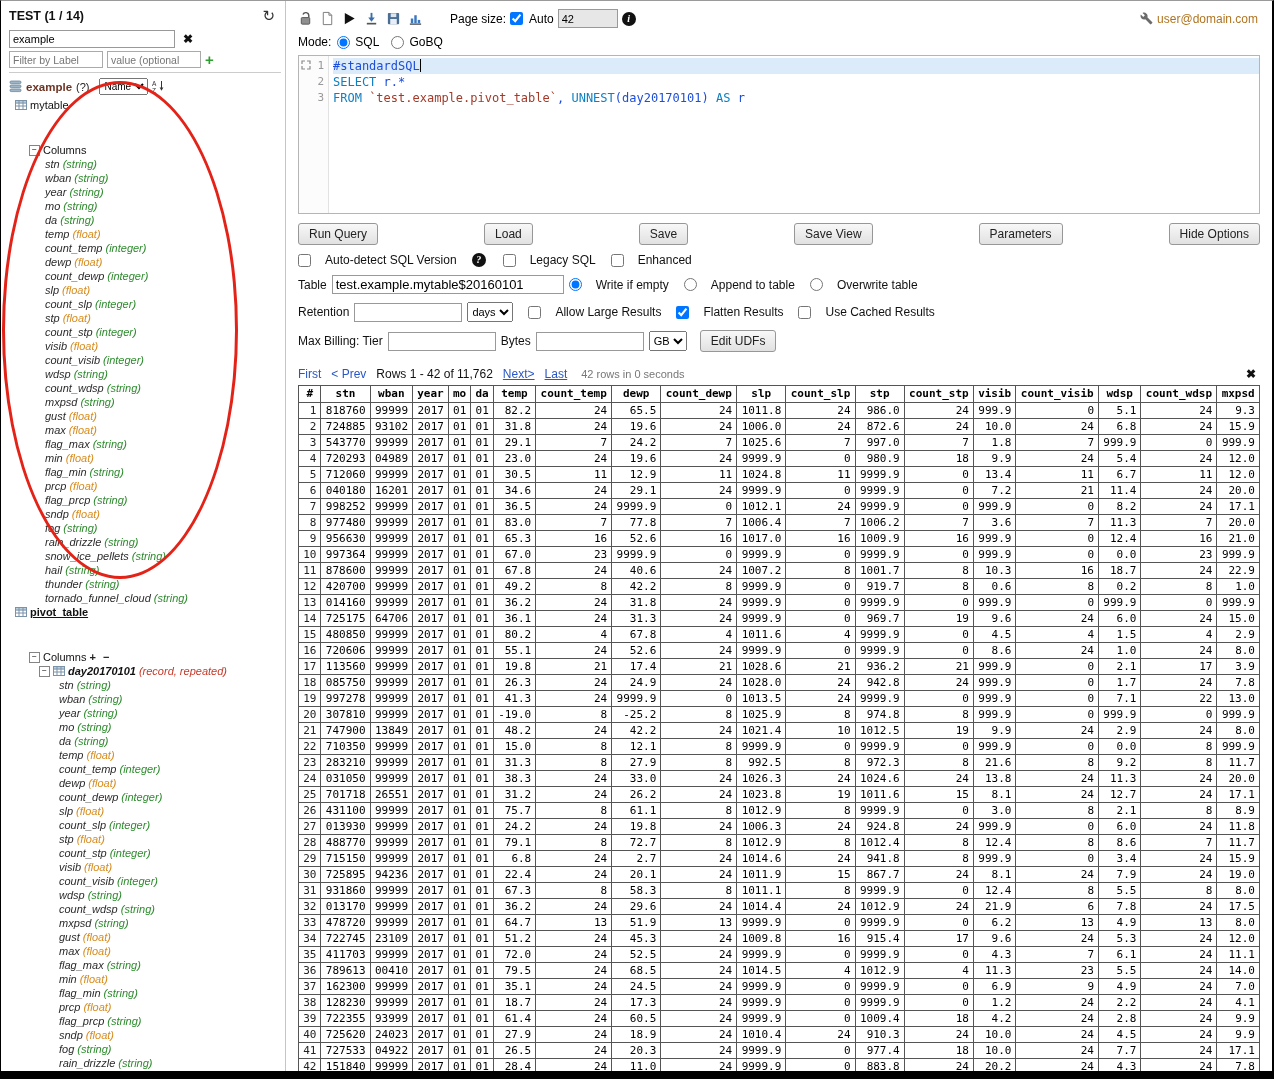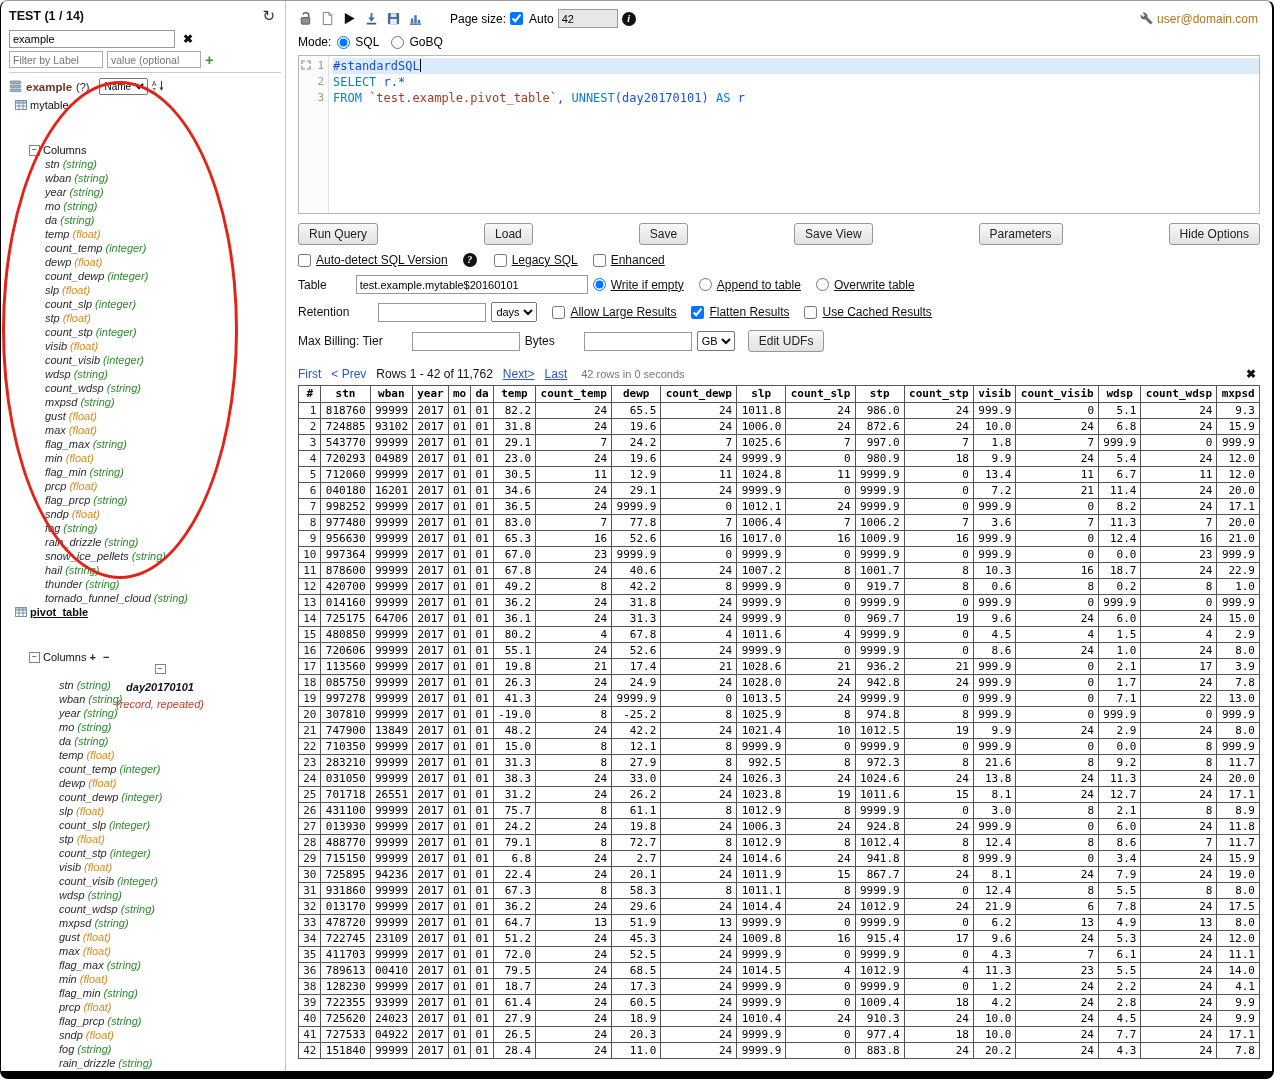--- a/index.html
+++ b/index.html
@@ -1,17 +1,17 @@
 <!DOCTYPE html>
 <html><head>
 <meta charset="utf-8">
 <style>
   html,body{margin:0;padding:0;background:#fff;font-family:"Liberation Sans",sans-serif;}
   .page{width:1274px;height:1079px;box-sizing:border-box;display:flex;background:#fff;
-        border-left:1px solid #000;border-right:2px solid #000;border-bottom:8px solid #000;border-top:1px solid #9a9a9a;overflow:hidden;border-radius:8px;}
+        border-left:1px solid #000;border-right:2px solid #000;border-bottom:8px solid #000;border-top:1px solid #9a9a9a;overflow:hidden;}
   
   .sidebar{width:285px;min-width:285px;box-sizing:border-box;border-right:1px solid #c5c5c5;
            padding:6px 4px 0 8px;position:relative;overflow:hidden;}
   .sb-row{display:flex;align-items:center;margin-bottom:3px;}
   .sb-head{justify-content:space-between;margin-bottom:5px;}
   .sb-title{font-weight:bold;font-size:12.5px;color:#111;}
   .refresh-icon{font-size:15px;color:#333;cursor:pointer;margin-right:6px;}
   .sb-search{width:158px;height:16px;border:1px solid #999;font-size:11px;padding:0 3px;}
   .x-icon{font-weight:bold;font-size:12px;color:#111;margin-left:8px;cursor:pointer;}
   .sb-label{width:86px;height:15px;border:1px solid #aaa;font-size:10.5px;padding:0 3px;margin-right:4px;color:#555;}
@@ -20,21 +20,21 @@
   .dataset-row{gap:4px;}
   .ds-name{font-weight:bold;color:#6d3322;font-size:11.5px;}
   .ds-badge{font-size:11px;color:#222;}
   .sort-select{font-size:10px;height:17px;margin-left:6px;}
   .tree{font-size:11px;line-height:14px;white-space:nowrap;color:#222;}
   .tree-row{height:14px;display:flex;align-items:center;gap:3px;white-space:nowrap;}
   .lvl1{padding-left:6px;}
   .lvl2{padding-left:20px;margin-top:31px;}
   .fields .field{padding-left:36px;}
   .rec-fields .field{padding-left:50px;}
-  .record-row{padding-left:30px;flex-direction:column;}
+  .record-row{padding-left:30px;}
   .tname{color:#111;}
   .bold{font-weight:bold;}
   .underlined{text-decoration:underline;}
   .fname{font-style:italic;color:#2b2b2b;}
   .rname{font-style:italic;font-weight:bold;color:#111;}
   .ftype{font-style:italic;}
   .t-string{color:#2e8b2e;}
   .t-integer{color:#2e8b2e;}
   .t-float{color:#d78c1e;}
   .t-record{color:#c43a2a;}
@@ -69,22 +69,22 @@
   .line.active{background:#dcebfa;}
   .kw{color:#0e7fc1;}
   .str{color:#a33a2a;}
   .plain{color:#1d4ed8;}
   .cursor{display:inline-block;width:1px;height:13px;background:#000;vertical-align:-2px;}
   
   .btn-row{display:flex;gap:6px;padding:9px 12px 0 12px;justify-content:space-between;}
   .btn{background:linear-gradient(#f8f8f8,#e1e1e1);border:1px solid #979797;border-radius:3px;
        padding:3px 10px;font-size:12px;color:#222;cursor:pointer;font-family:"Liberation Sans",sans-serif;}
   .opt-row{display:flex;align-items:center;gap:5px;padding:8px 12px 0 12px;font-size:12px;color:#111;}
-  .opt-row label{display:flex;align-items:center;gap:3px;margin-right:10px;text-decoration:underline;}
-  .txt-input{border:1px solid #999;height:17px;font-size:11px;padding:0 3px;margin-left:24px;}
+  .opt-row label{display:flex;align-items:center;gap:12px;margin-right:10px;}
+  .txt-input{border:1px solid #999;height:17px;font-size:13px;padding:0 3px;}
   .table-input{width:224px;}
   .small-input{width:100px;}
   .opt-select{font-size:11px;height:20px;}
   
   .pager{display:flex;align-items:baseline;gap:10px;margin:15px 12px 0 12px;font-size:12px;}
   .plink{color:#2a56c6;cursor:pointer;}
   .plink.ul{text-decoration:underline;}
   .range-text{color:#111;}
   .timing{color:#777;font-size:11px;margin-left:4px;}
   .close-results{margin-left:auto;font-weight:bold;color:#111;cursor:pointer;font-size:12px;margin-right:4px;}
@@ -1382,20 +1382,41 @@
               <td>4</td>
               <td>1012.9</td>
               <td>4</td>
               <td>11.3</td>
               <td>23</td>
               <td>5.5</td>
               <td>24</td>
               <td>14.0</td>
             </tr>
             <tr>
+              <td class="rownum">37</td>
+              <td>162300</td>
+              <td>99999</td>
+              <td>2017</td>
+              <td>01</td>
+              <td>01</td>
+              <td>35.1</td>
+              <td>24</td>
+              <td>24.5</td>
+              <td>24</td>
+              <td>9999.9</td>
+              <td>0</td>
+              <td>9999.9</td>
+              <td>0</td>
+              <td>6.9</td>
+              <td>9</td>
+              <td>4.9</td>
+              <td>24</td>
+              <td>7.0</td>
+            </tr>
+            <tr>
               <td class="rownum">38</td>
               <td>128230</td>
               <td>99999</td>
               <td>2017</td>
               <td>01</td>
               <td>01</td>
               <td>18.7</td>
               <td>24</td>
               <td>17.3</td>
               <td>24</td>

